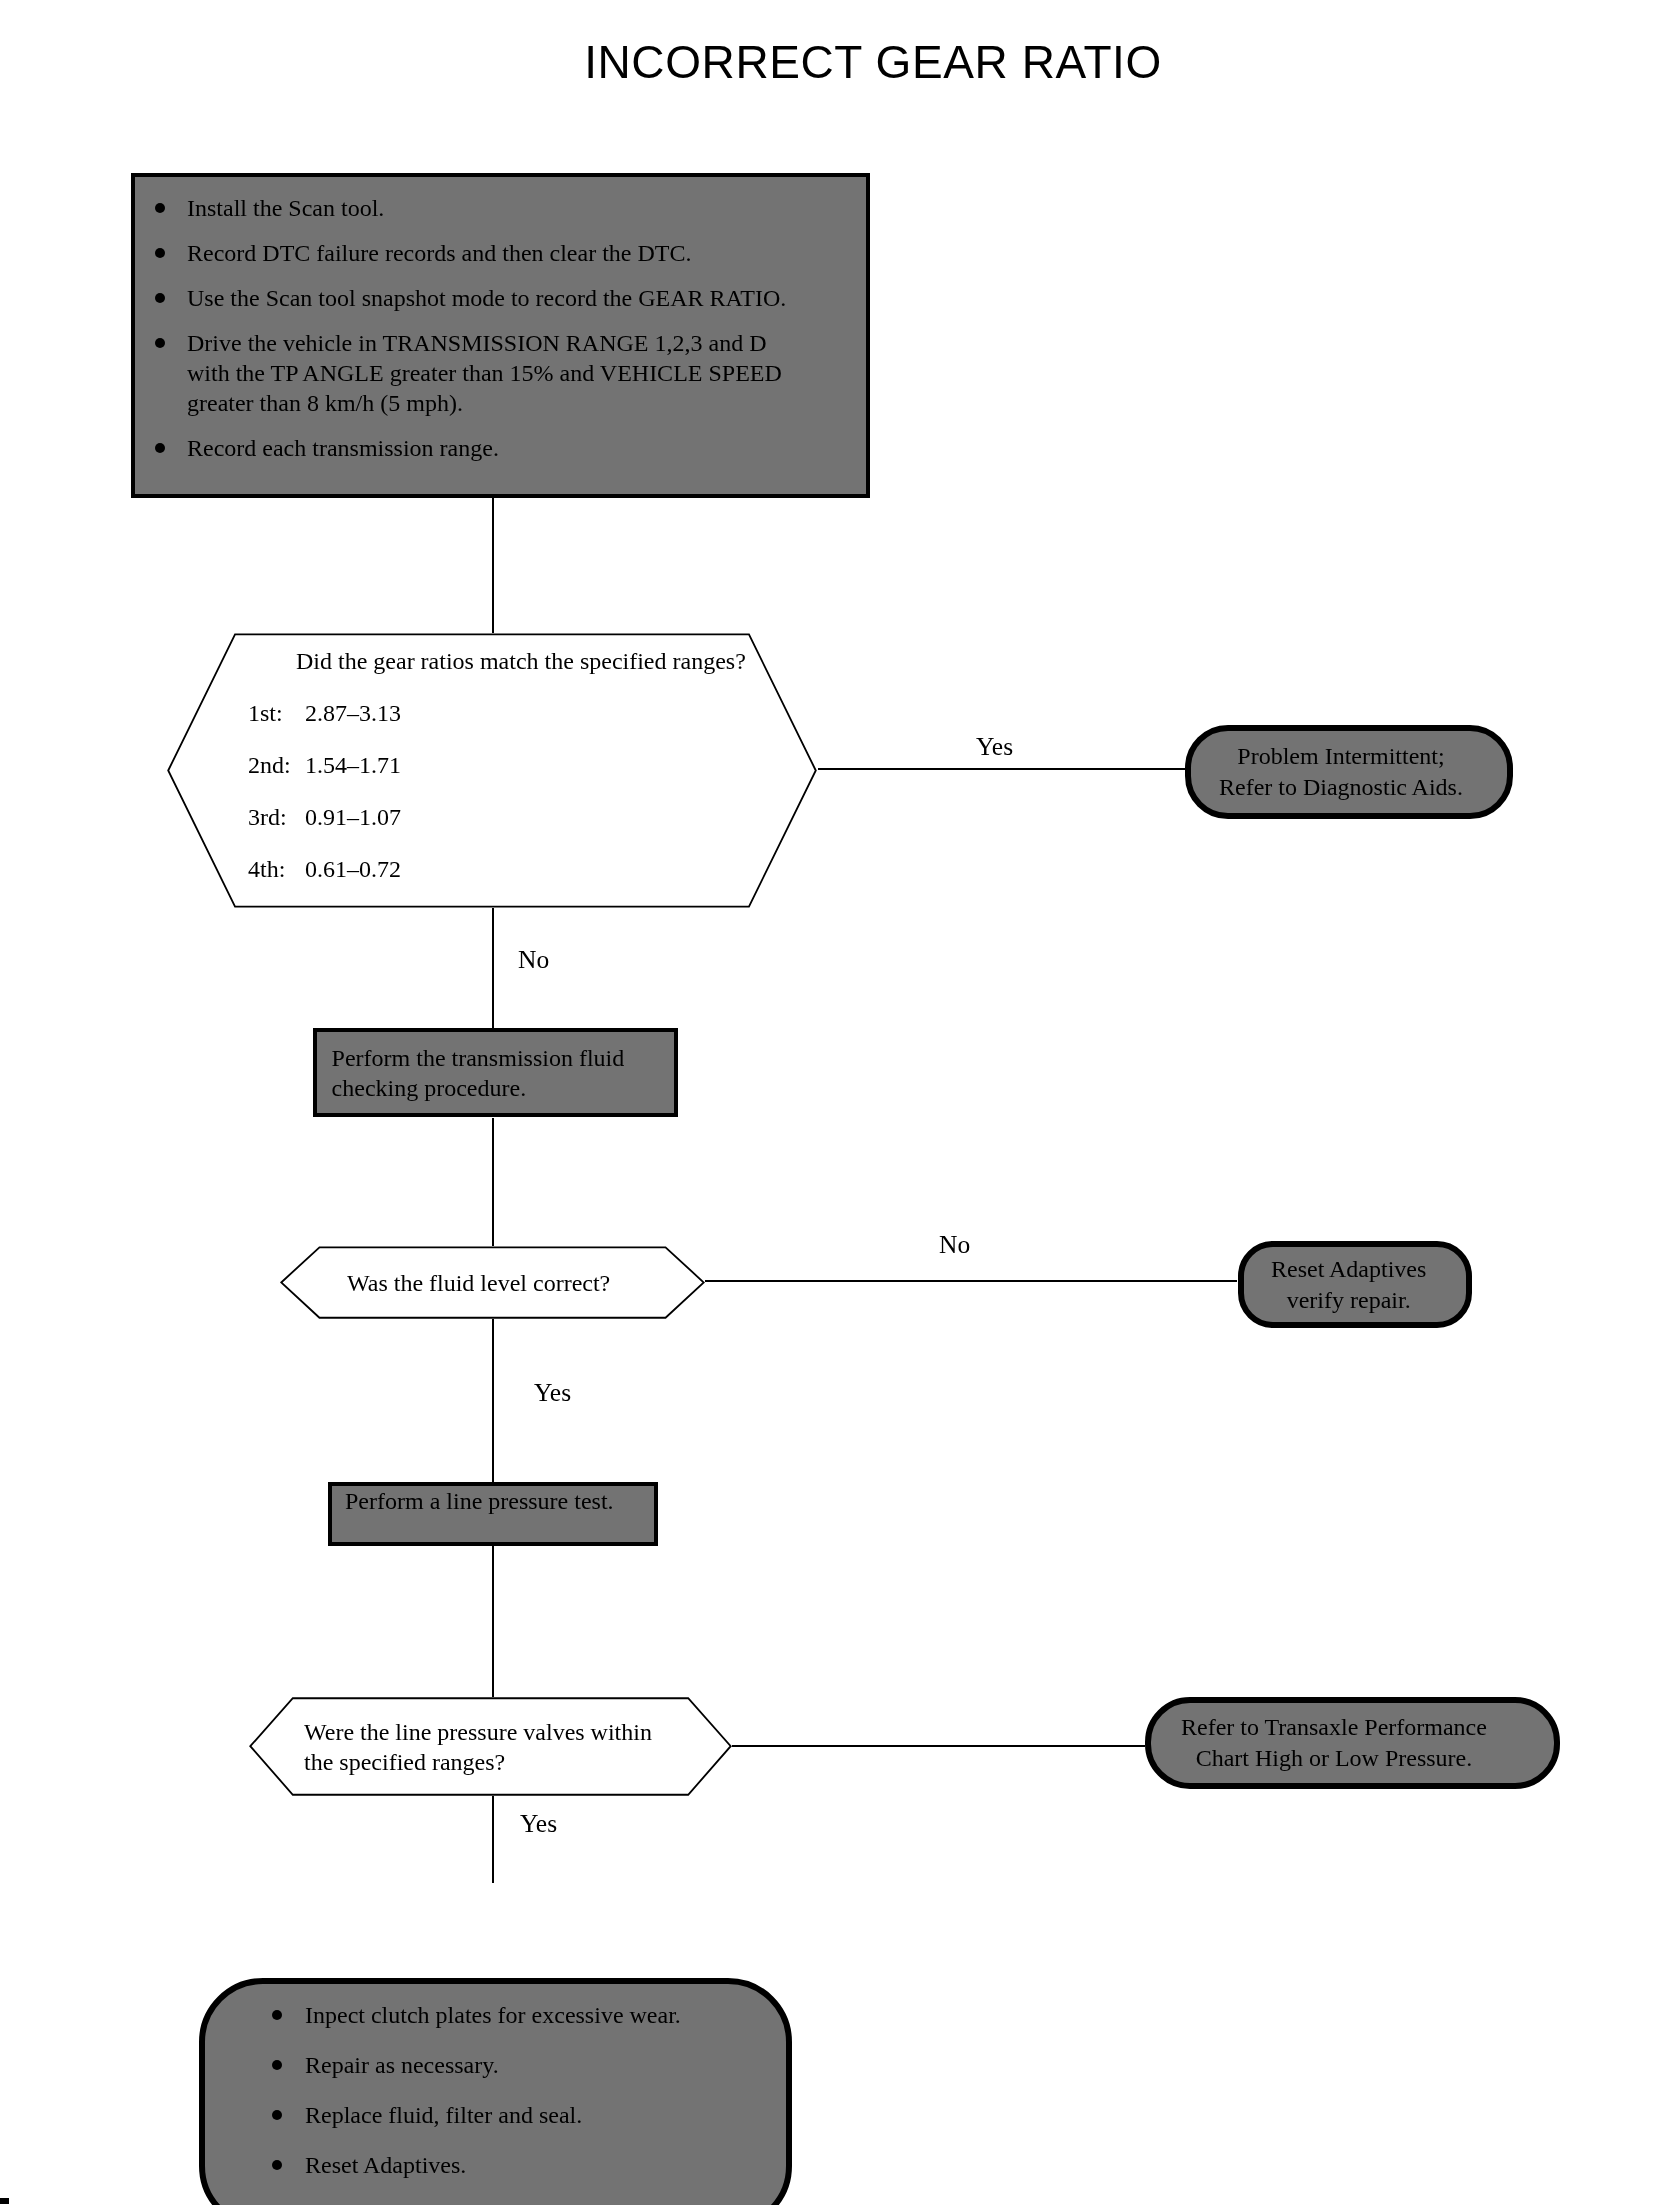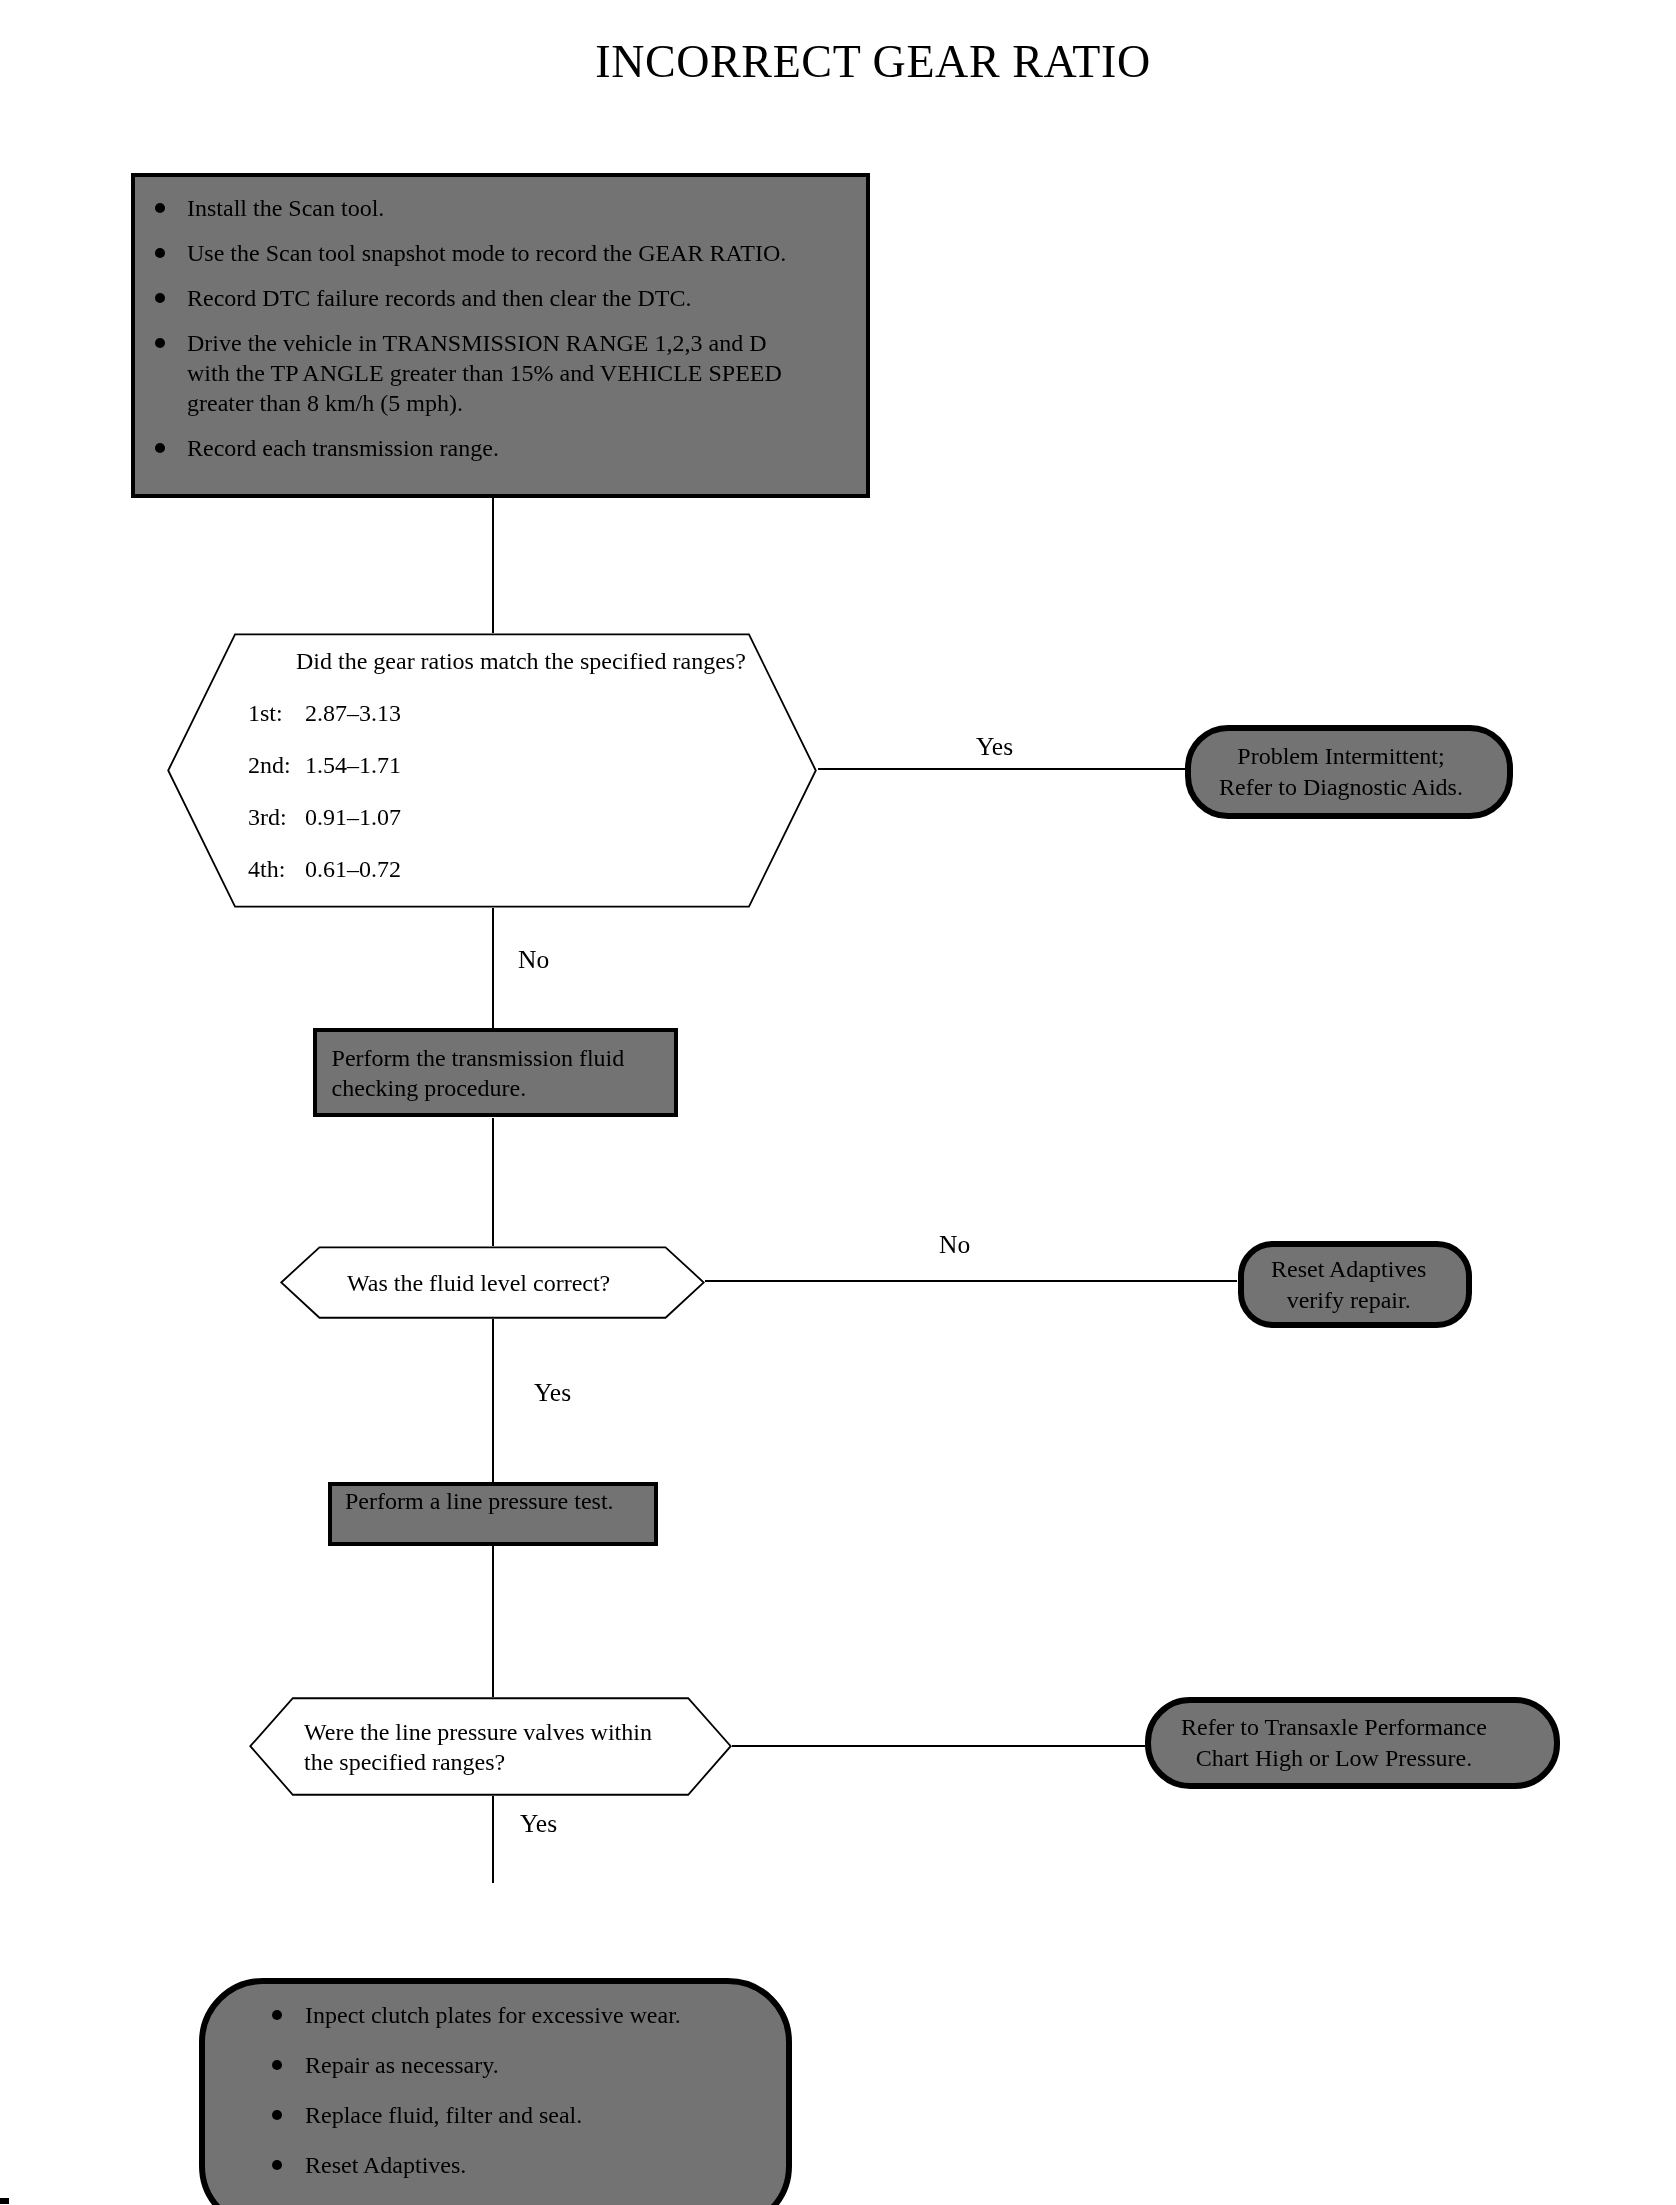--- a/index.html
+++ b/index.html
@@ -1,21 +1,21 @@
 <!DOCTYPE html>
 <html style="font-size:9.7px"><head>
 <meta charset="utf-8">
 <style>
   html, body { margin: 0; padding: 0; background: #ffffff; }
   body { width: 1676px; height: 2205px; font-family: "Liberation Serif", serif; color: #000; }
   .page { position: relative; width: 1676px; height: 2205px; background: #fff; overflow: hidden; }
 
   .title {
     position: absolute; left: 873px; top: 35px; transform: translateX(-50%);
-    font-family: Liberation Serif, serif; font-size: 46px; font-weight: 400;
+    font-family: Liberation Sans, sans-serif; font-size: 46px; font-weight: 400;
     white-space: nowrap; letter-spacing: 0.6px; text-align: right;
   }
 
   .node { position: absolute; background: #737373; box-sizing: border-box; }
   .rect  { border: 4.9px solid #000; }
   .terminal { border: 6.7px solid #000; display: flex; align-items: center; text-align: center; }
   .txt { font-size: 24px; line-height: 31px; white-space: pre-line; }
 
   
   .setup-box ul, .final-box ul { list-style: none; margin: 0; padding: 0; }
@@ -69,22 +69,22 @@
 </head>
 <body>
 
 <div class="page">
 
   <div class="title">INCORRECT GEAR RATIO</div>
 
   <div class="node rect setup-box" style="left:131px; top:173px; width:739px; height:325px;">
     <ul>
       <li>Install the Scan tool.</li>
+      <li>Record DTC failure records and then clear the DTC.</li>
       <li>Use the Scan tool snapshot mode to record the GEAR RATIO.</li>
-      <li>Record DTC failure records and then clear the DTC.</li>
       <li>Drive the vehicle in TRANSMISSION RANGE 1,2,3 and D
 with the TP ANGLE greater than 15% and VEHICLE SPEED
 greater than 8 km/h (5 mph).</li>
       <li>Record each transmission range.</li>
     </ul>
   </div>
 
   <div class="line" style="left:492px; top:497px; width:1.8px; height:136px;"></div>
 
   <div class="hex hex1" style="left:167px; top:633px; width:650px; height:275px;">

